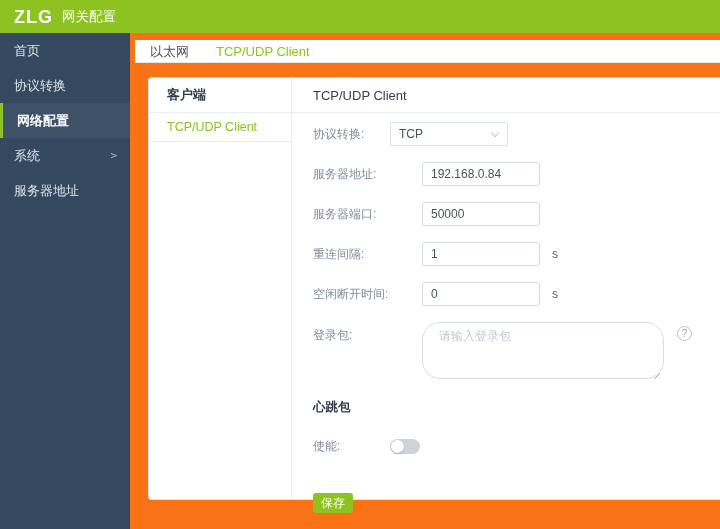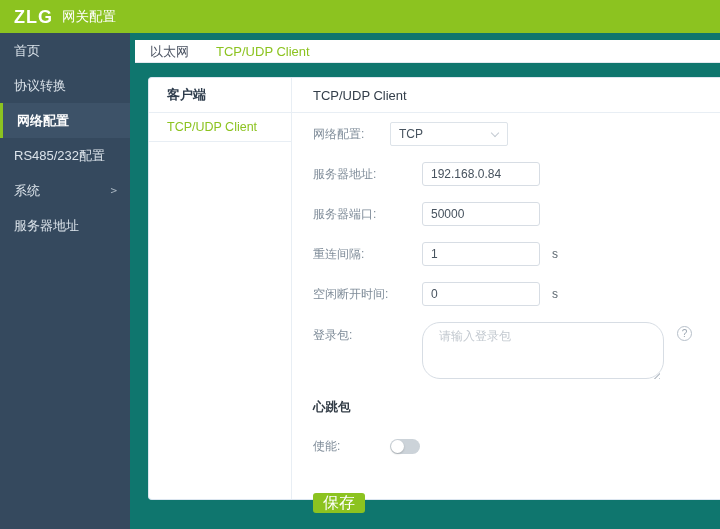--- a/index.html
+++ b/index.html
@@ -17,21 +17,21 @@
   .sidebar { position:absolute; left:0; top:33px; bottom:0; width:130px; background:#35495e; }
   .side-item { height:35px; line-height:35px; padding-left:14px; font-size:13px;
     color:#dbe3ea; cursor:pointer; position:relative; }
   .side-item.active { background:#3d5268; border-left:3px solid #8cc320;
     color:#fff; font-weight:bold; }
   .side-arrow { position:absolute; right:13px; top:0; color:#a9b6c2; font-size:11px;
     font-family:"DejaVu Sans Mono",monospace; }
 
   
   .content { position:absolute; left:130px; top:33px; right:0; bottom:0;
-    background:#0f766e; overflow:hidden; }
+    background:#f97316; overflow:hidden; }
   .tabbar { margin:7px 0 0 5px; height:23px; background:#fff;
     border-bottom:1px solid #e3e9ef; display:flex; align-items:center; padding-left:15px; }
   .tab { font-size:13px; color:#4a5261; line-height:23px; cursor:pointer; }
   .tab + .tab { margin-left:27px; }
   .tab.active { color:#8cc320; }
 
   
   .panel { margin:14px 0 0 18px; height:423px; background:#fff;
     border:1px solid #dce6f0; border-right:none; border-radius:4px 0 0 4px; }
   .panel-header { display:flex; height:35px; border-bottom:1px solid #e8eef4; }
@@ -65,37 +65,36 @@
     background:repeating-linear-gradient(135deg,#c4cad1 0 1px,transparent 1px 3.5px);
     clip-path:polygon(100% 0,100% 100%,0 100%); }
   .help { margin:4px 0 0 13px; width:15px; height:15px; border:1px solid #b7c0ca;
     border-radius:50%; color:#9aa5b0; font-size:10px; display:flex;
     align-items:center; justify-content:center; cursor:pointer; }
   .section-title { font-size:12.5px; font-weight:bold; color:#323c46; margin:8px 0 22px; }
   .toggle { width:30px; height:15px; border-radius:8px; background:#ccd3d9;
     position:relative; cursor:pointer; }
   .knob { position:absolute; left:1px; top:1px; width:13px; height:13px;
     border-radius:50%; background:#fff; box-shadow:0 1px 2px rgba(0,0,0,.2); }
-  .save-btn { margin-top:22px; width:52px; height:20px; background:#8cc320; color:#fff;
-    border:none; border-radius:3px; font-size:16px; cursor:pointer;
+  .save-btn { margin-top:22px; width:40px; height:20px; background:#8cc320; color:#fff;
+    border:none; border-radius:3px; font-size:12px; cursor:pointer;
     font-family:"Liberation Sans","DejaVu Sans",sans-serif; }
 </style>
 </head>
 <body>
 
 <div class="topbar">
   <span class="logo">ZLG</span>
   <span class="app-title">网关配置</span>
 </div>
 
 <div class="sidebar">
   <div class="side-item">首页</div>
   <div class="side-item">协议转换</div>
   <div class="side-item active">网络配置</div>
-  <div class="side-item">RS485/232配置</div>
   <div class="side-item">
     <span>系统</span>
     <span class="side-arrow">&gt;</span>
   </div>
   <div class="side-item">服务器地址</div>
 </div>
 
 <div class="content">
   <div class="tabbar">
     <div class="tab">以太网</div>
@@ -107,21 +106,21 @@
       <div class="ph-left">客户端</div>
       <div class="ph-right">TCP/UDP Client</div>
     </div>
     <div class="panel-body">
       <div class="pb-left">
         <div class="client-item">TCP/UDP Client</div>
       </div>
       <div class="pb-form">
 
         <div class="row">
-          <span class="flabel">网络配置:</span>
+          <span class="flabel">协议转换:</span>
           <div class="selectbox">
             <span>TCP</span>
             <span class="chevron"></span>
           </div>
         </div>
 
         <div class="row">
           <span class="flabel">服务器地址:</span>
           <input class="ibox" value="192.168.0.84" style="">
         </div>

